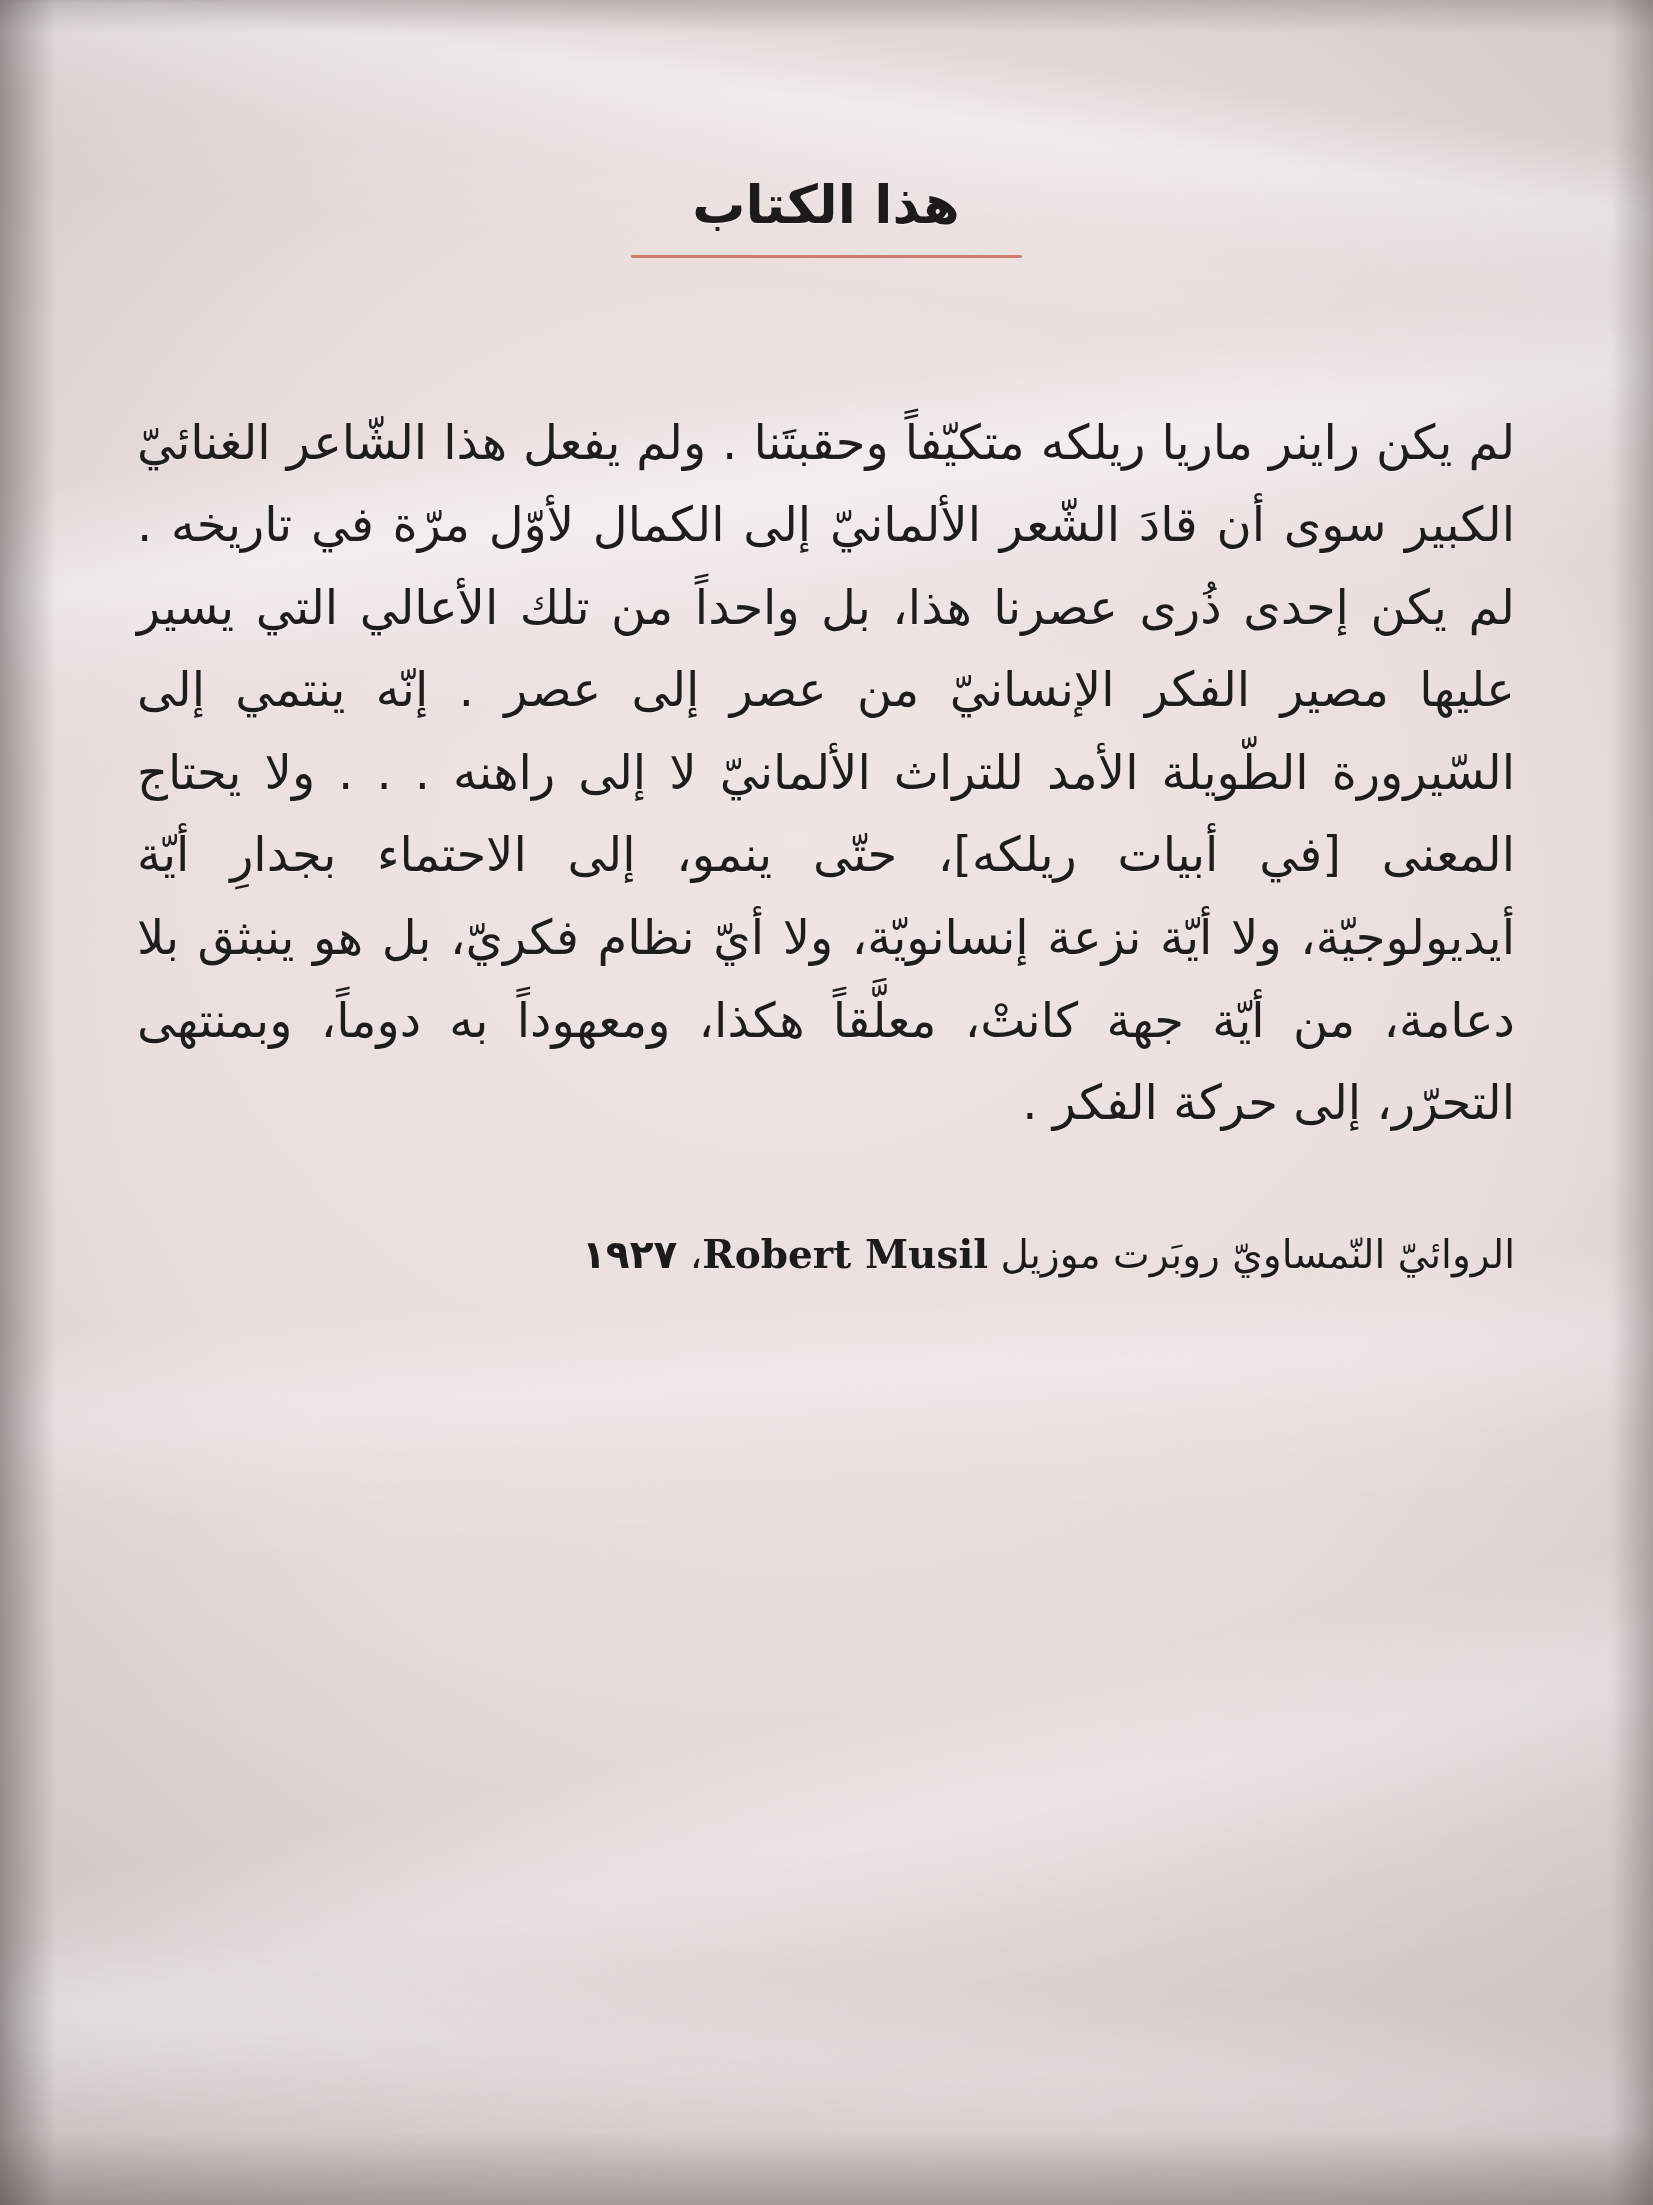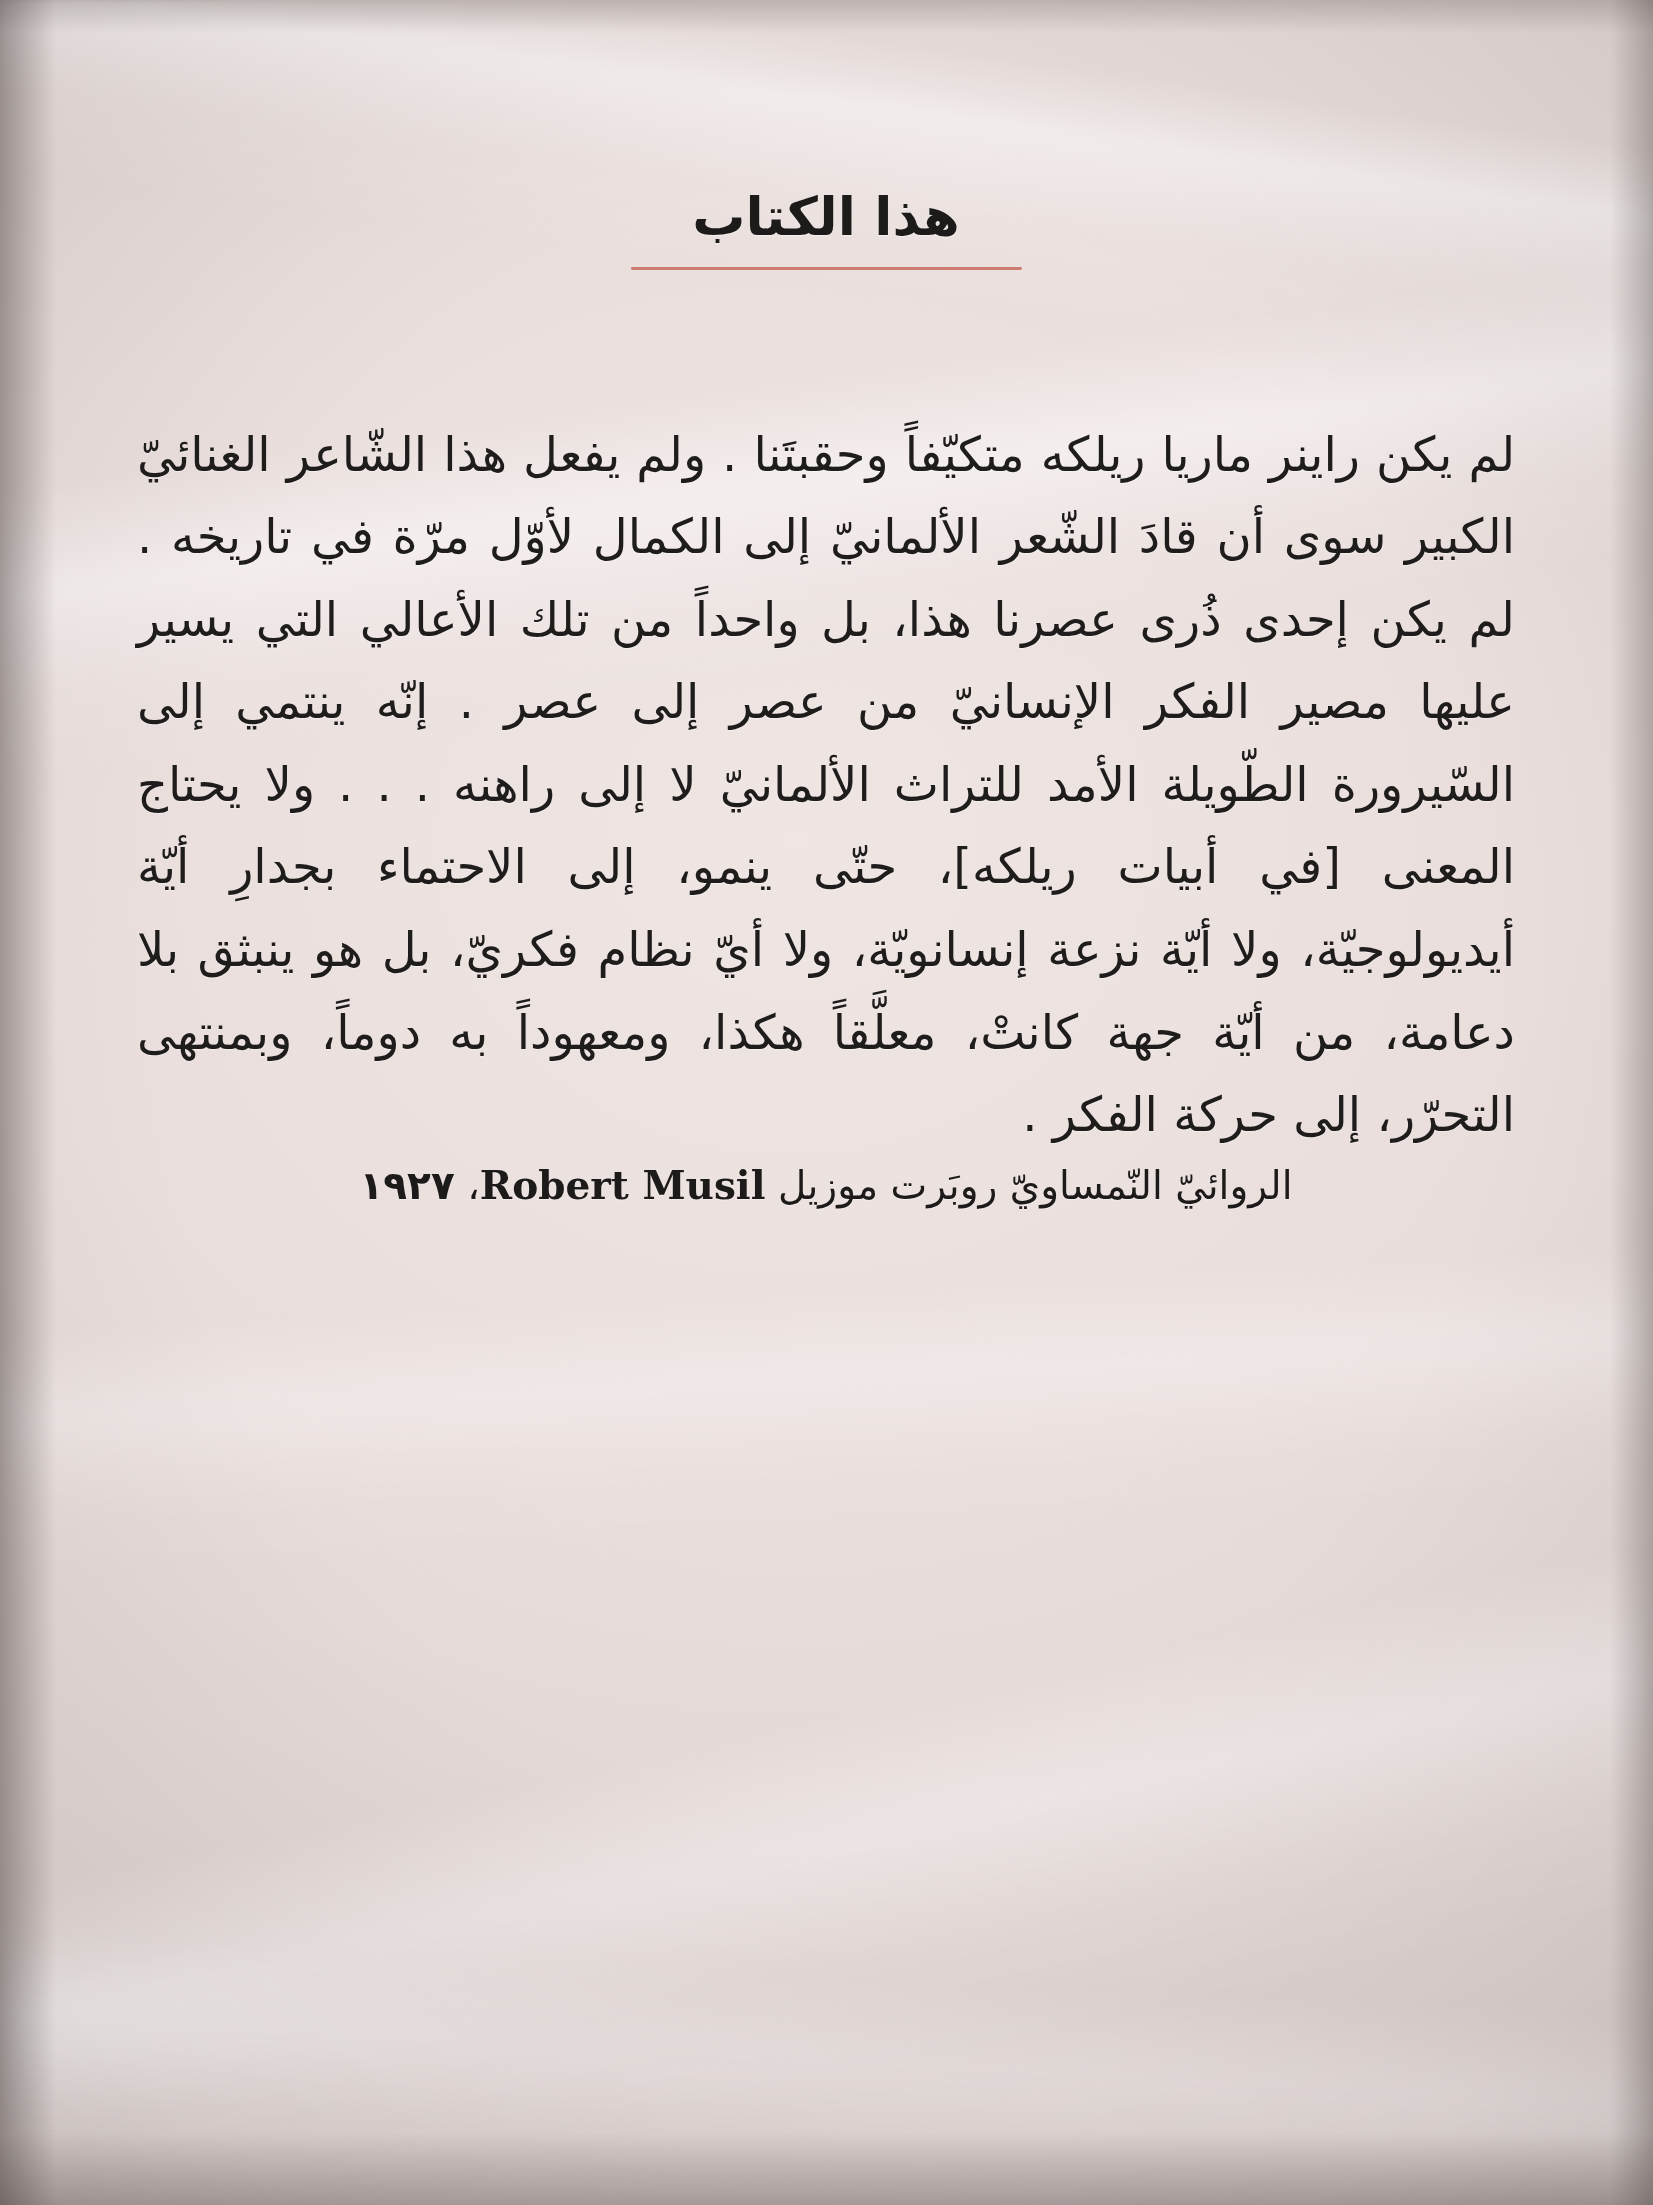--- a/index.html
+++ b/index.html
@@ -113,21 +113,21 @@
   .edge-bottom {
     position: absolute;
     left: 0; right: 0; bottom: 0;
     height: 72px;
     pointer-events: none;
     background: linear-gradient(0deg, rgba(60,52,50,0.30), rgba(60,52,50,0.00));
   }
 
   .content {
     position: absolute;
-    left: 0; right: 0; top: 16px;
+    left: 0; right: 0; top: 4px;
     padding: 0 119px;
     z-index: 3;
   }
 
   .title-block {
     text-align: center;
     margin-top: 172px;
   }
   .title {
     font-family: "DejaVu Sans", "Liberation Sans", sans-serif;
@@ -154,25 +154,26 @@
     line-height: 1.72;
     color: #1f1c1c;
     text-align: justify;
     text-justify: inter-word;
     direction: rtl;
     padding: 0 19px;
     text-shadow: 0 1px 1px rgba(255,255,255,0.40);
   }
 
   .attribution {
+    margin-top: 81px;
     font-family: "DejaVu Sans", "Liberation Sans", sans-serif;
     font-size: 39px;
     line-height: 1.5;
     color: #1d1a1a;
-    text-align: center;
+    text-align: right;
     direction: rtl;
     padding: 0 19px;
     text-shadow: 0 1px 1px rgba(255,255,255,0.40);
   }
   .attribution .latin {
     font-family: "DejaVu Serif", "Liberation Serif", serif;
     font-weight: bold;
   }
   .attribution .year {
     font-weight: bold;

